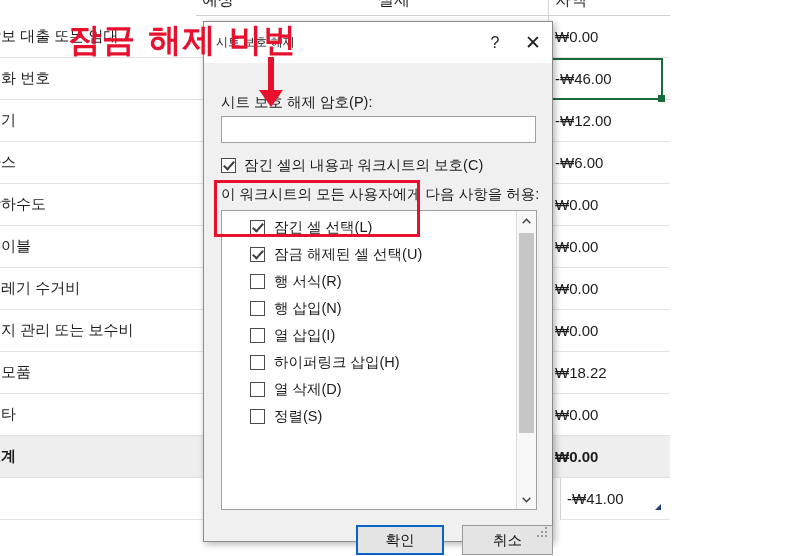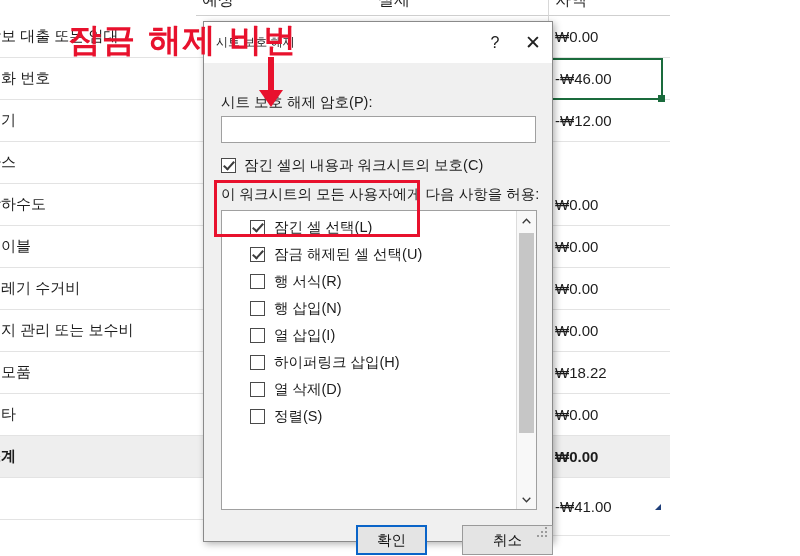--- a/index.html
+++ b/index.html
@@ -233,21 +233,21 @@
     border: 1px solid #9a9a9a;
     box-sizing: border-box;
     font-family: inherit;
     font-size: 14.5px;
     color: #111;
     display: flex;
     align-items: center;
     justify-content: center;
   }
   .btn-ok {
-    left: 152px; top: 462px; width: 71px;
+    left: 152px; top: 462px; width: 88px;
     border: 2px solid #0a64c8;
   }
   .btn-cancel {
     left: 258px; top: 462px; width: 91px;
   }
 
   .grip {
     position: absolute;
     right: 4px; bottom: 3px;
     width: 11px; height: 11px;
@@ -340,28 +340,29 @@
         <div class="sheet-cell" style="top: 352px; height: 42px;"></div>
         <div class="sheet-cell" style="top: 394px; height: 42px;"></div>
         <div class="sheet-cell cell-total" style="top: 436px; height: 42px;"></div>
         <div class="sheet-cell" style="top: 478px; height: 42px;"></div>
       </div>
     <div class="sheet-col col-d">
         <div class="sheet-cell cell-header" style="top: -14px; height: 30px;">차액</div>
         <div class="sheet-cell" style="top: 16px; height: 42px;">₩0.00</div>
         <div class="sheet-cell" style="top: 58px; height: 42px;">-₩46.00</div>
         <div class="sheet-cell" style="top: 100px; height: 42px;">-₩12.00</div>
+        <div class="sheet-cell" style="top: 142px; height: 42px;">-₩6.00</div>
         <div class="sheet-cell" style="top: 184px; height: 42px;">₩0.00</div>
         <div class="sheet-cell" style="top: 226px; height: 42px;">₩0.00</div>
         <div class="sheet-cell" style="top: 268px; height: 42px;">₩0.00</div>
         <div class="sheet-cell" style="top: 310px; height: 42px;">₩0.00</div>
         <div class="sheet-cell" style="top: 352px; height: 42px;">₩18.22</div>
         <div class="sheet-cell" style="top: 394px; height: 42px;">₩0.00</div>
         <div class="sheet-cell cell-total" style="top: 436px; height: 42px;">₩0.00</div>
-        <div class="sheet-cell" style="top: 478px; height: 58px;">-₩41.00</div>
+        <div class="sheet-cell" style="top: 478px; height: 42px; margin-left: 12px;">-₩41.00</div>
       </div>
     <div class="sheet-col col-e"></div>
   <div class="active-cell" style="left: 548px; top: 58px; width: 115px; height: 42px;"></div>
       <div class="total-corner" style="left: 655px; top: 504px;"></div>
     </div>
 
   <div class="dialog">
 
     <div class="dlg-titlebar">
       <span class="dlg-title">시트 보호 해제</span>

